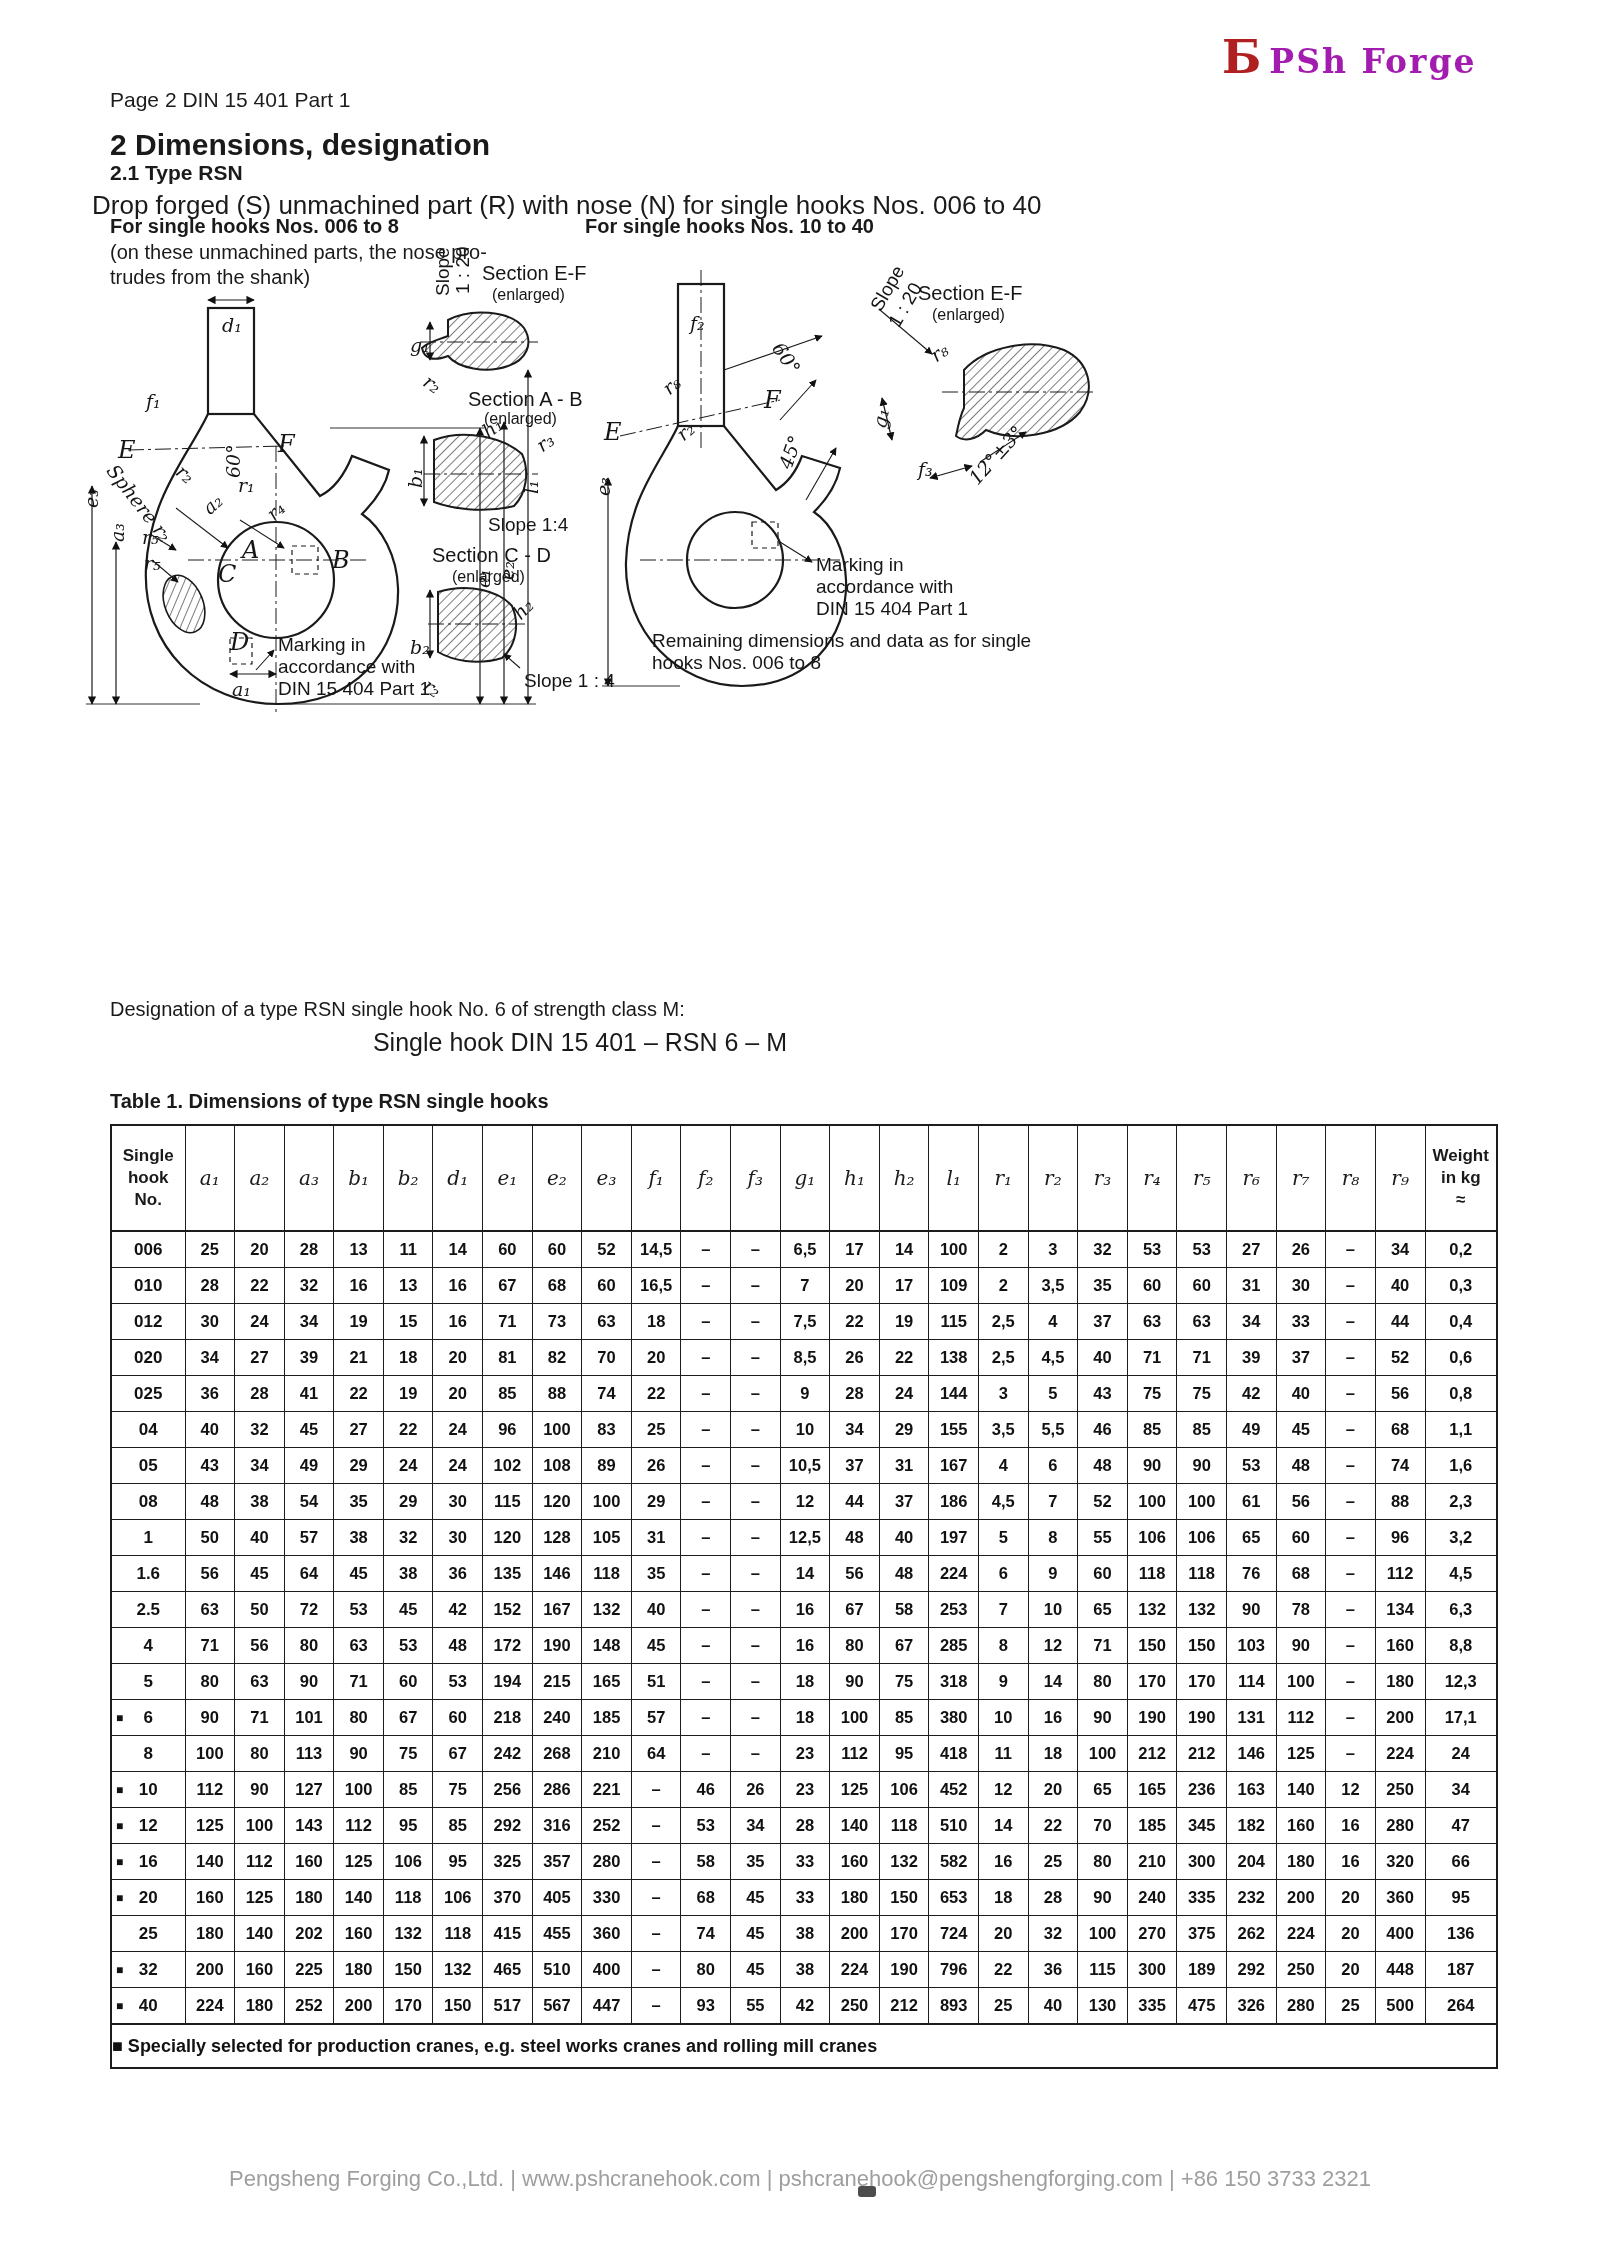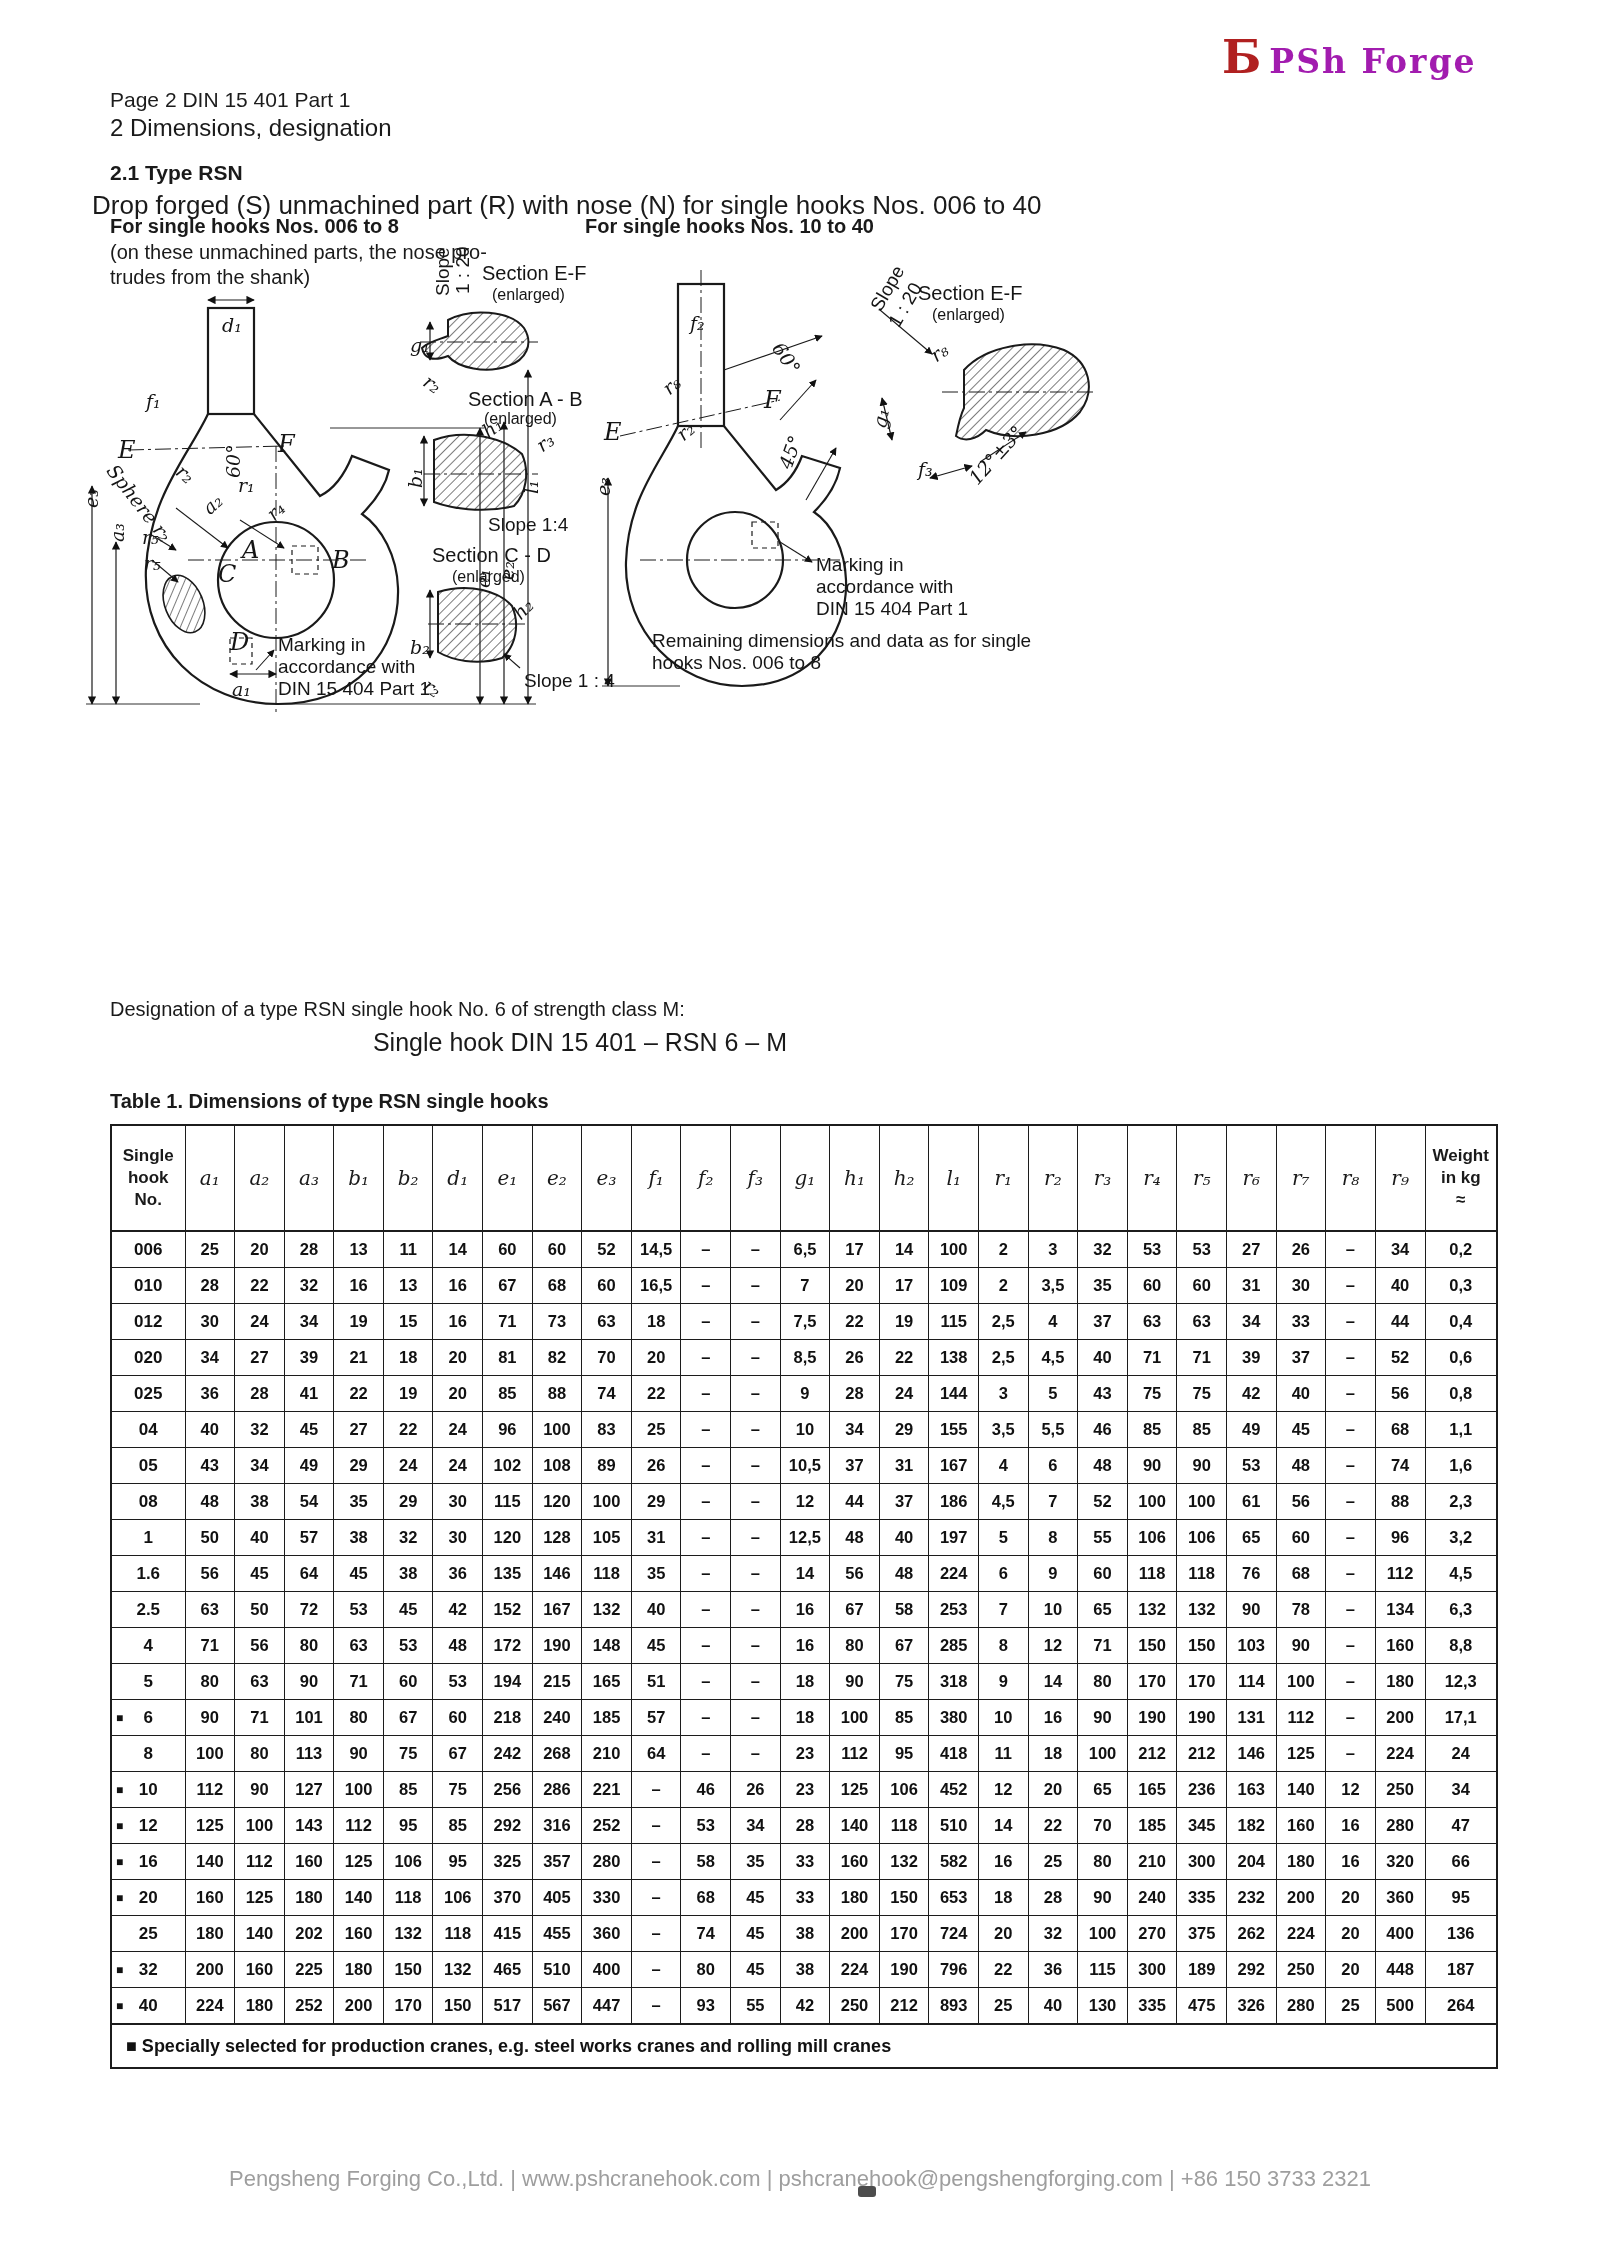--- a/index.html
+++ b/index.html
@@ -13,21 +13,21 @@
   }
   .abs{position:absolute;}
 
   
   #page-ref{left:110px;top:88px;font-size:21px;color:#1c1c1c;}
   #logo{left:1222px;top:34px;display:flex;align-items:baseline;gap:8px;}
   #logo .glyph{font:700 46px "DejaVu Serif",serif;line-height:1;}
   #logo .brand{font:700 33px "DejaVu Serif",serif;letter-spacing:2px;}
 
   
-  #sec-heading{left:110px;top:114px;font-size:24px;font-weight:400;}
+  #sec-heading{left:110px;top:128px;font-size:30px;font-weight:700;}
   #sec-sub{left:110px;top:161px;font-size:21px;font-weight:700;}
   #sec-intro{left:92px;top:190px;font-size:26px;}
   .col-title{font-size:20px;font-weight:700;}
   #col-l-title{left:110px;top:215px;}
   #col-r-title{left:585px;top:215px;}
   .col-body{font-size:20px;line-height:25px;}
   #col-l-body{left:110px;top:240px;width:440px;}
   #col-r-body{left:585px;top:240px;width:440px;}
 
   
@@ -48,21 +48,21 @@
   #table-title{left:110px;top:1090px;font-size:20px;font-weight:700;}
   #tbl-wrap{left:110px;top:1124px;}
   table{border-collapse:collapse;width:1388px;table-layout:fixed;background:#fff;}
   th,td{border:1px solid #1c1c1c;text-align:center;padding:0;}
   thead th{height:104px;vertical-align:middle;border-bottom:2px solid #1c1c1c;}
   th.plain{font:700 17px/1.3 "Liberation Sans",sans-serif;white-space:pre-line;}
   th.dim{font:italic 20px "DejaVu Serif",serif;}
   tbody td{height:35px;font:600 16.5px "Liberation Sans",sans-serif;color:#111;}
   td.rowlabel{font:700 17px "Liberation Sans",sans-serif;position:relative;}
   td.rowlabel .mark{position:absolute;left:4px;top:50%;transform:translateY(-50%);font-size:12px;}
-  tr.footrow td{height:42px;text-align:left;padding-left:14px;font:700 18px "Liberation Sans",sans-serif;border-top:2px solid #1c1c1c;}
+  tr.footrow td{height:42px;text-align:left;padding-left:0;font:700 18px "Liberation Sans",sans-serif;border-top:2px solid #1c1c1c;}
   table{border:2px solid #1c1c1c;}
 
   
   #footer-text{left:0;right:0;top:2130px;text-align:center;font-size:22px;color:#9e9e9e;margin-top:36px;}
   #scan-artifact{left:858px;top:2186px;width:18px;height:11px;background:#2e2e2e;border-radius:3px;opacity:.85;}
 
   
   .ln{fill:none;stroke:#1a1a1a;stroke-width:2.2;}
   .lnh{fill:url(#hatch);stroke:#1a1a1a;stroke-width:1.6;}
   .hat{fill:url(#hatch);stroke:#1a1a1a;stroke-width:2;}

